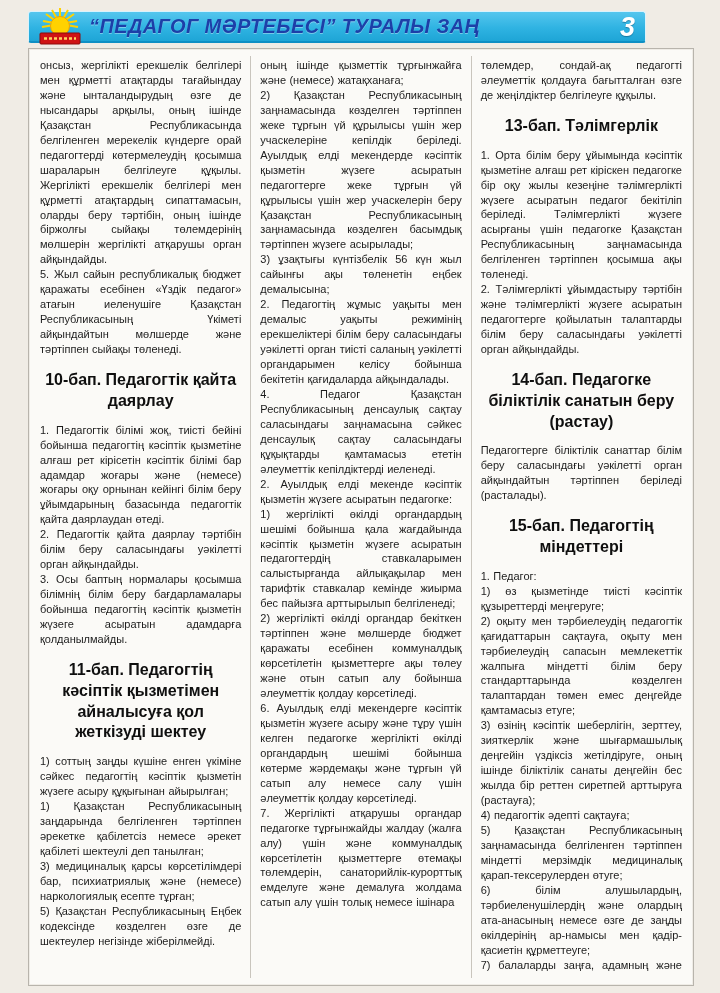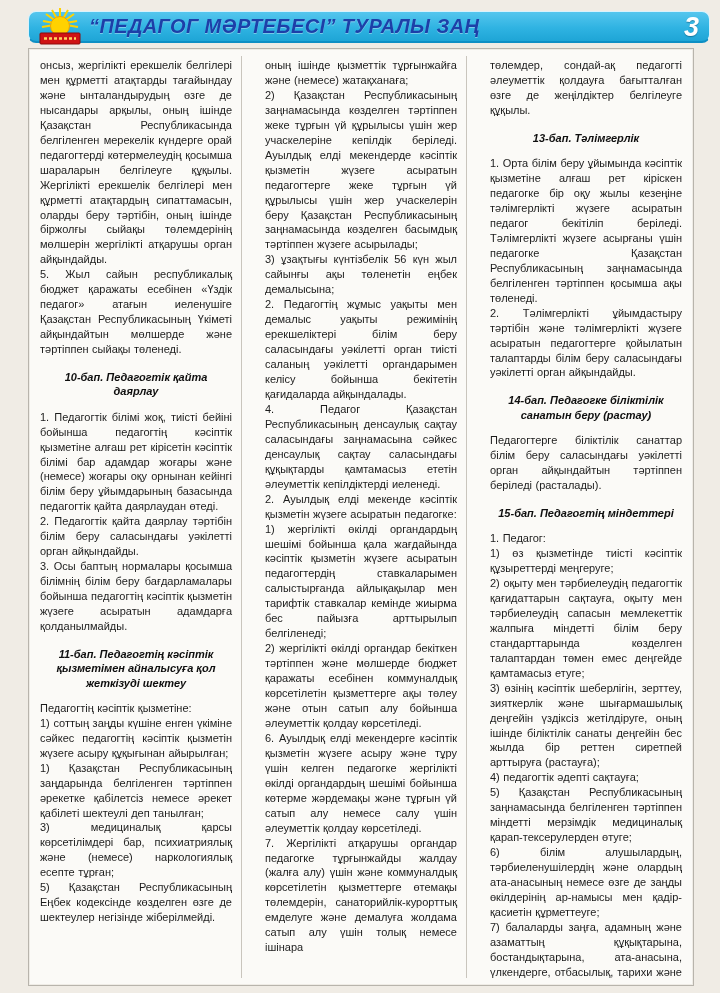--- a/index.html
+++ b/index.html
@@ -12,25 +12,25 @@
     --body-text:#1c1c1c;
   }
   *{margin:0;padding:0;box-sizing:border-box;}
   html,body{width:720px;height:993px;overflow:hidden;}
   body{
     background:var(--page-bg);
     font-family:"Liberation Sans","DejaVu Sans",sans-serif;
     position:relative;
   }
   .page-header{
-    position:absolute;left:28px;top:11px;width:682px;height:32px;
+    position:absolute;left:28px;top:11px;width:618px;height:32px;
     background:linear-gradient(180deg,var(--header-bg-light) 0%,var(--header-bg) 55%,#1ea5d6 100%);
     border:1px solid #d9f2fc;
     border-bottom:2px solid #0e8fc4;
-    border-radius:8px;
+    border-radius:3px;
     display:flex;align-items:center;
   }
   .masthead-logo{position:absolute;left:8px;top:-6px;width:46px;height:44px;}
   .header-title{
     margin-left:60px;
     color:var(--header-text);
     font-weight:bold;font-style:italic;
     font-size:20px;letter-spacing:.4px;
     text-shadow:0 1px 0 rgba(255,255,255,.35);
     white-space:nowrap;
@@ -40,42 +40,40 @@
     color:#ffffff;font-weight:bold;font-style:italic;font-size:27px;
     text-shadow:0 1px 1px rgba(0,60,90,.45);
   }
   .content-box{
     position:absolute;left:28px;top:48px;width:666px;height:938px;
     background:var(--content-bg);
     border:1px solid #b8b4ac;
     box-shadow:inset 0 0 0 1px #efece6;
     display:flex;
     padding:7px 2px;
-    gap:14px;
   }
   .text-col{
     flex:1 1 0;
     padding:2px 9px 0 9px;
     border-right:1px solid var(--rule);
     overflow:hidden;
   }
   .text-col:last-child{border-right:none;}
   .text-col p{
     text-align:justify;
     font-size:11px;line-height:1.36;
     color:var(--body-text);
     word-spacing:.4px;
   }
   .text-col h3{
     text-align:center;
-    font-size:11px;line-height:1.3;
+    font-size:16px;line-height:1.3;
     color:#0f0f0f;
     margin:13px 4px 11px 4px;
     font-weight:bold;
-    font-style:italic;
   }
 </style>
 </head>
 <body>
 
 <div class="page-header">
   <svg class="masthead-logo" viewBox="0 0 46 44" aria-hidden="true">
     <g stroke="#ffd200" stroke-width="2">
       <line x1="23" y1="18" x2="23" y2="2"></line>
       <line x1="23" y1="18" x2="31" y2="4"></line>
@@ -97,21 +95,20 @@
 
 <div class="content-box">
   <div class="text-col">
       <p>онсыз, жергілікті ерекшелік белгілері мен құрметті атақтарды тағайындау және ынталандырудың өзге де нысандары арқылы, оның ішінде Қазақстан Республикасында белгіленген мерекелік күндерге орай педагогтерді көтермелеудің қосымша шараларын белгілеуге құқылы. Жергілікті ерекшелік белгілері мен құрметті атақтардың сипаттамасын, оларды беру тәртібін, оның ішінде біржолғы сыйақы төлемдерінің мөлшерін жергілікті атқарушы орган айқындайды.</p>
       <p>5. Жыл сайын республикалық бюджет қаражаты есебінен «Үздік педагог» атағын иеленушіге Қазақстан Республикасының Үкіметі айқындайтын мөлшерде және тәртіппен сыйақы төленеді.</p>
       <h3>10-бап. Педагогтік қайта даярлау</h3>
       <p>1. Педагогтік білімі жоқ, тиісті бейіні бойынша педагогтің кәсіптік қызметіне алғаш рет кірісетін кәсіптік білімі бар адамдар жоғары және (немесе) жоғары оқу орнынан кейінгі білім беру ұйымдарының базасында педагогтік қайта даярлаудан өтеді.</p>
       <p>2. Педагогтік қайта даярлау тәртібін білім беру саласындағы уәкілетті орган айқындайды.</p>
       <p>3. Осы баптың нормалары қосымша білімнің білім беру бағдарламалары бойынша педагогтің кәсіптік қызметін жүзеге асыратын адамдарға қолданылмайды.</p>
       <h3>11-бап. Педагогтің кәсіптік қызметімен айналысуға қол жеткізуді шектеу</h3>
-      <p>Педагогтің кәсіптік қызметіне:</p>
       <p>1) соттың заңды күшіне енген үкіміне сәйкес педагогтің кәсіптік қызметін жүзеге асыру құқығынан айырылған;</p>
       <p>1) Қазақстан Республикасының заңдарында белгіленген тәртіппен әрекетке қабілетсіз немесе әрекет қабілеті шектеулі деп танылған;</p>
       <p>3) медициналық қарсы көрсетілімдері бар, психиатриялық және (немесе) наркологиялық есепте тұрған;</p>
       <p>5) Қазақстан Республикасының Еңбек кодексінде көзделген өзге де шектеулер негізінде жіберілмейді.</p>
     </div>
   <div class="text-col">
       <p>оның ішінде қызметтік тұрғынжайға және (немесе) жатақханаға;</p>
       <p>2) Қазақстан Республикасының заңнамасында көзделген тәртіппен жеке тұрғын үй құрылысы үшін жер учаскелеріне кепілдік беріледі. Ауылдық елді мекендерде кәсіптік қызметін жүзеге асыратын педагогтерге жеке тұрғын үй құрылысы үшін жер учаскелерін беру Қазақстан Республикасының заңнамасында көзделген басымдық тәртіппен жүзеге асырылады;</p>
       <p>3) ұзақтығы күнтізбелік 56 күн жыл сайынғы ақы төленетін еңбек демалысына;</p>
       <p>2. Педагогтің жұмыс уақыты мен демалыс уақыты режимінің ерекшеліктері білім беру саласындағы уәкілетті орган тиісті саланың уәкілетті органдарымен келісу бойынша бекітетін қағидаларда айқындалады.</p>

